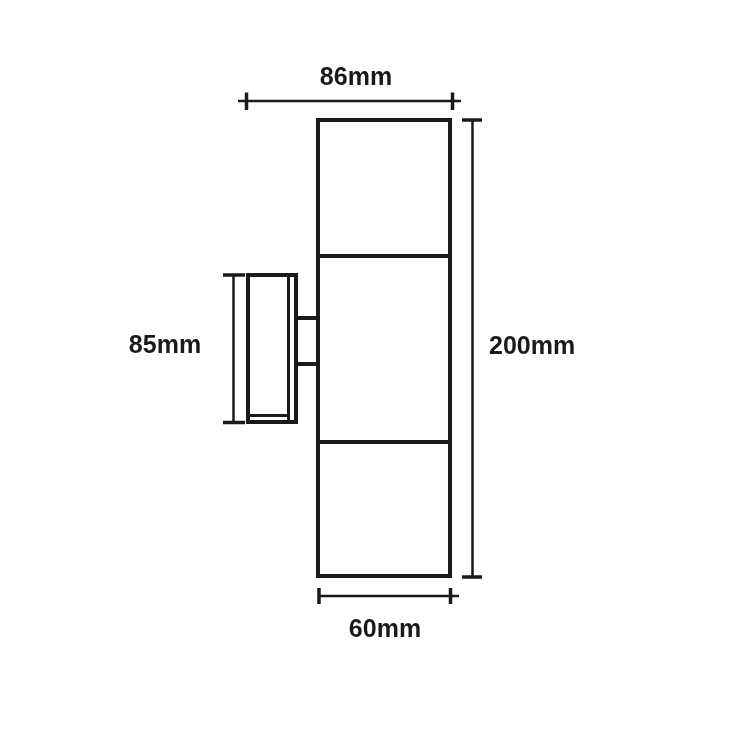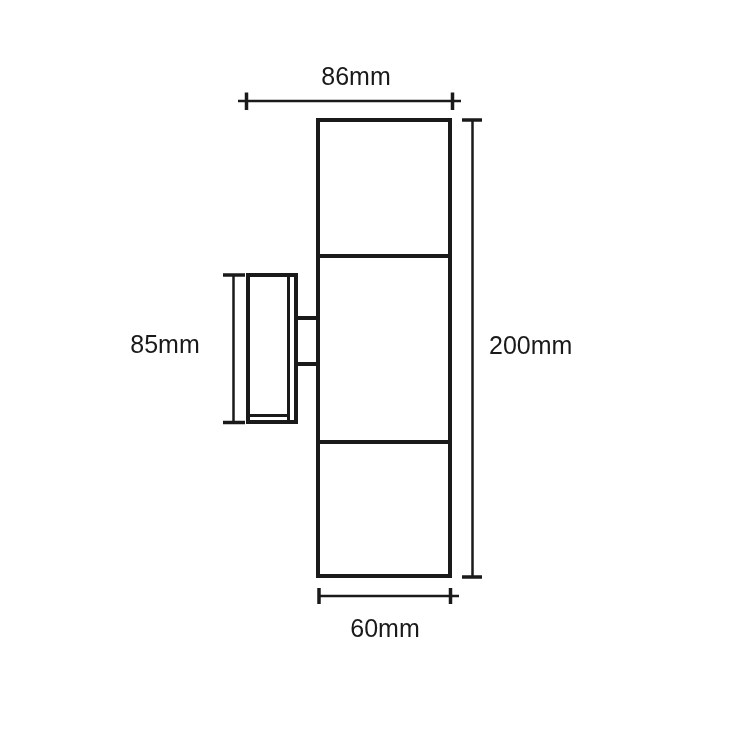--- a/index.html
+++ b/index.html
@@ -6,20 +6,21 @@
     margin: 0;
     padding: 0;
     background: #ffffff;
   }
   .canvas {
     position: relative;
     width: 734px;
     height: 734px;
     background: #ffffff;
     overflow: hidden;
+    font-weight: bold;
   }
   svg { display: block; }
   .dim-label {
     font-family: "Liberation Sans", "DejaVu Sans", sans-serif;
     font-size: 25px;
     fill: #1a1a1a;
   }
 </style>
 </head>
 <body>

